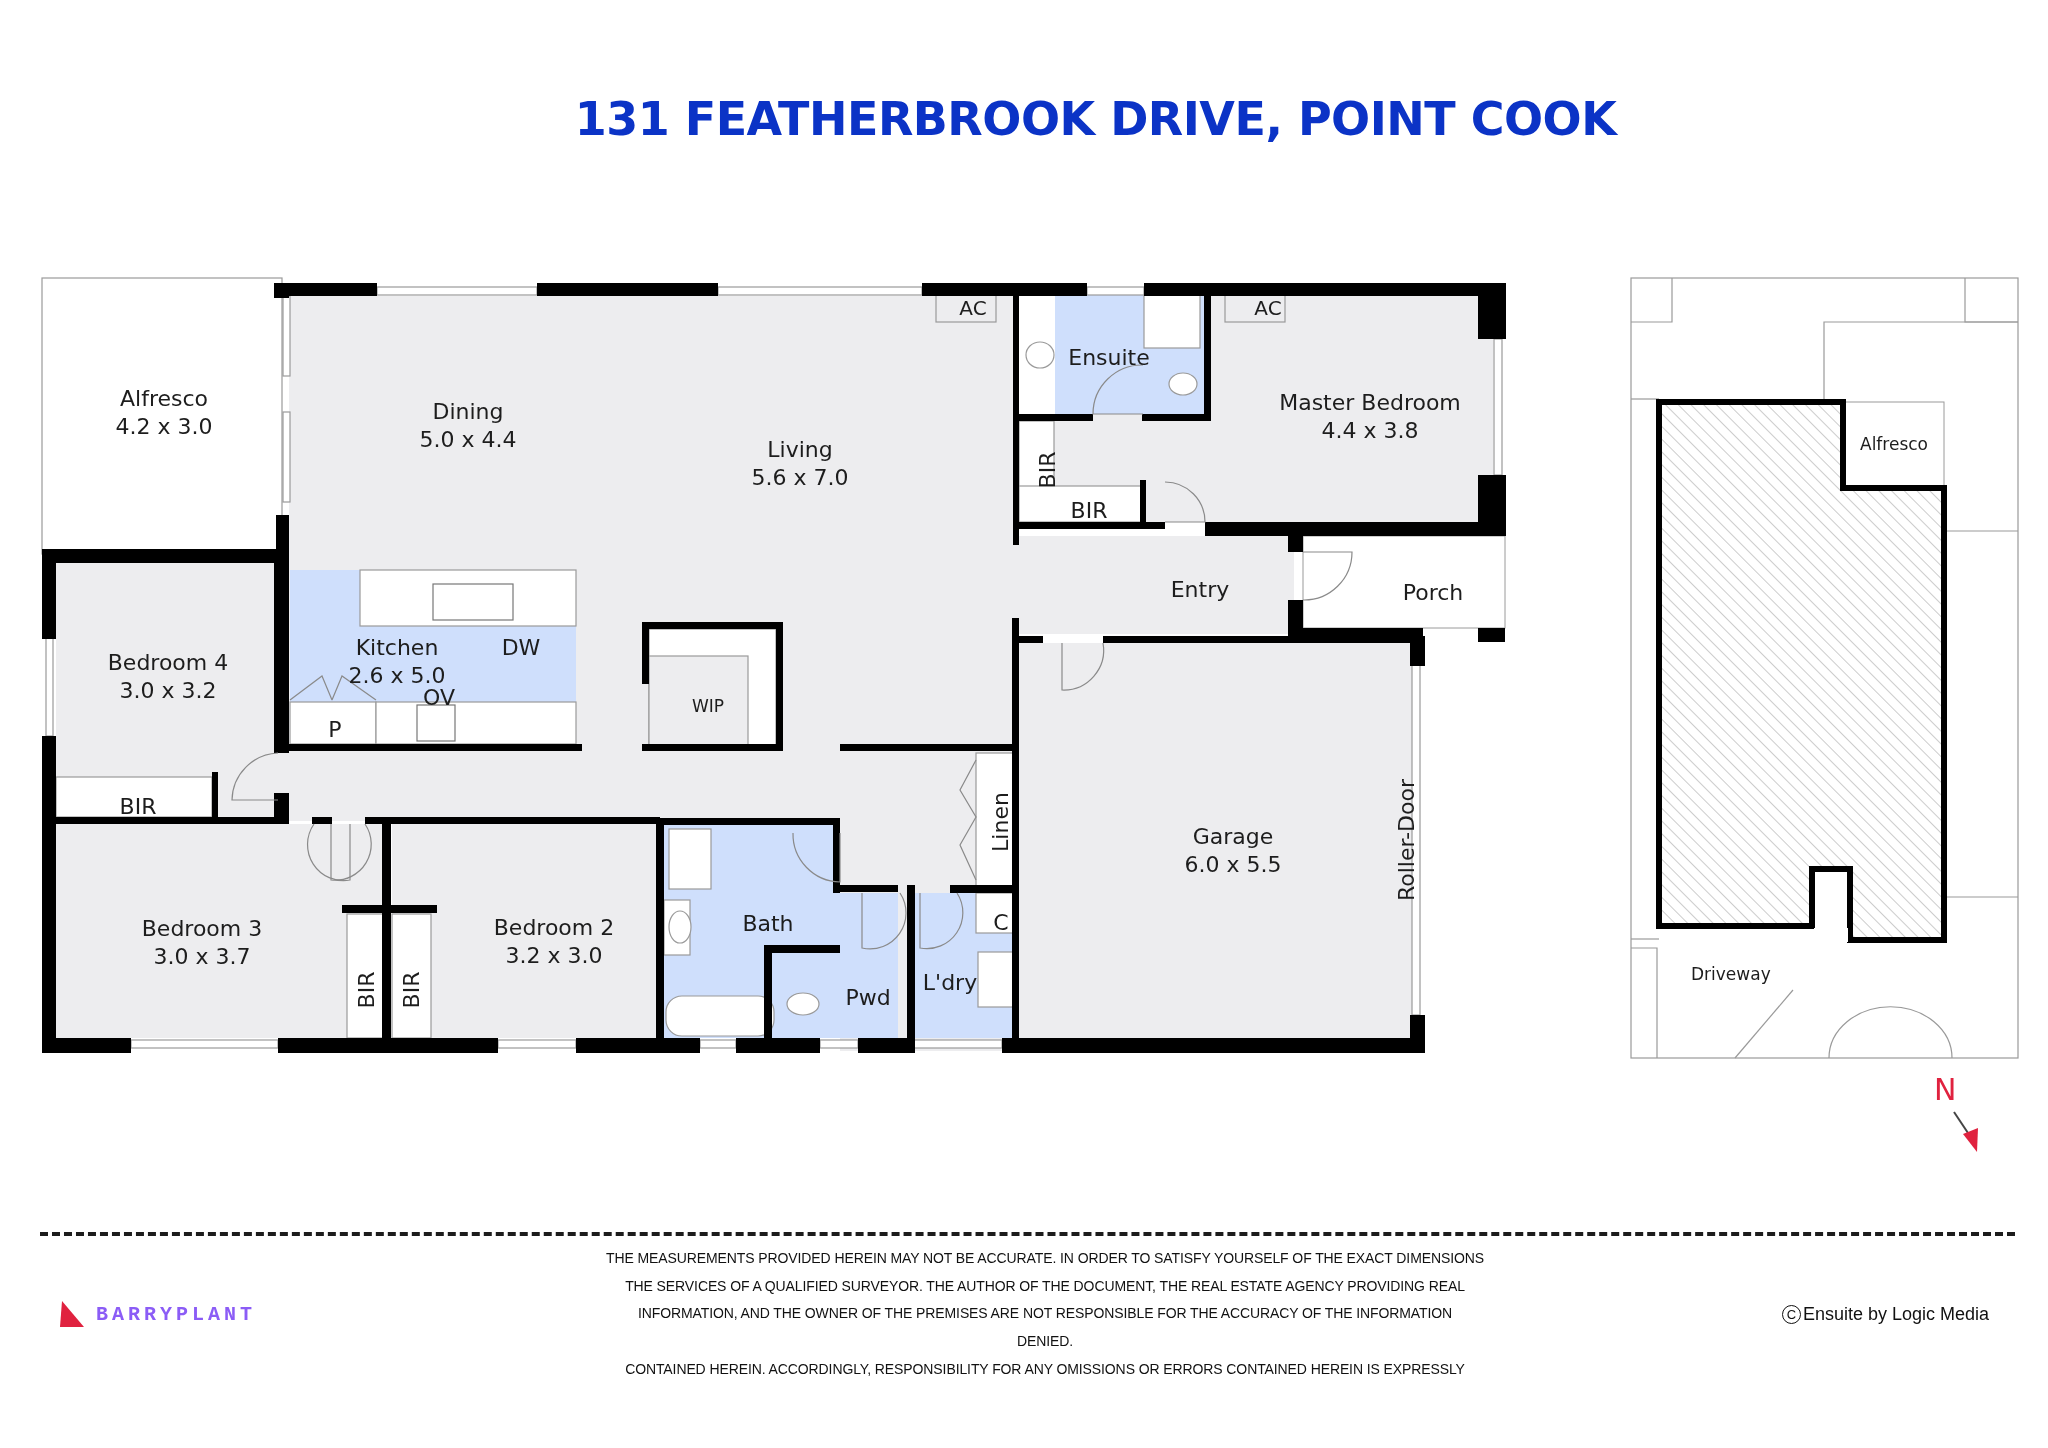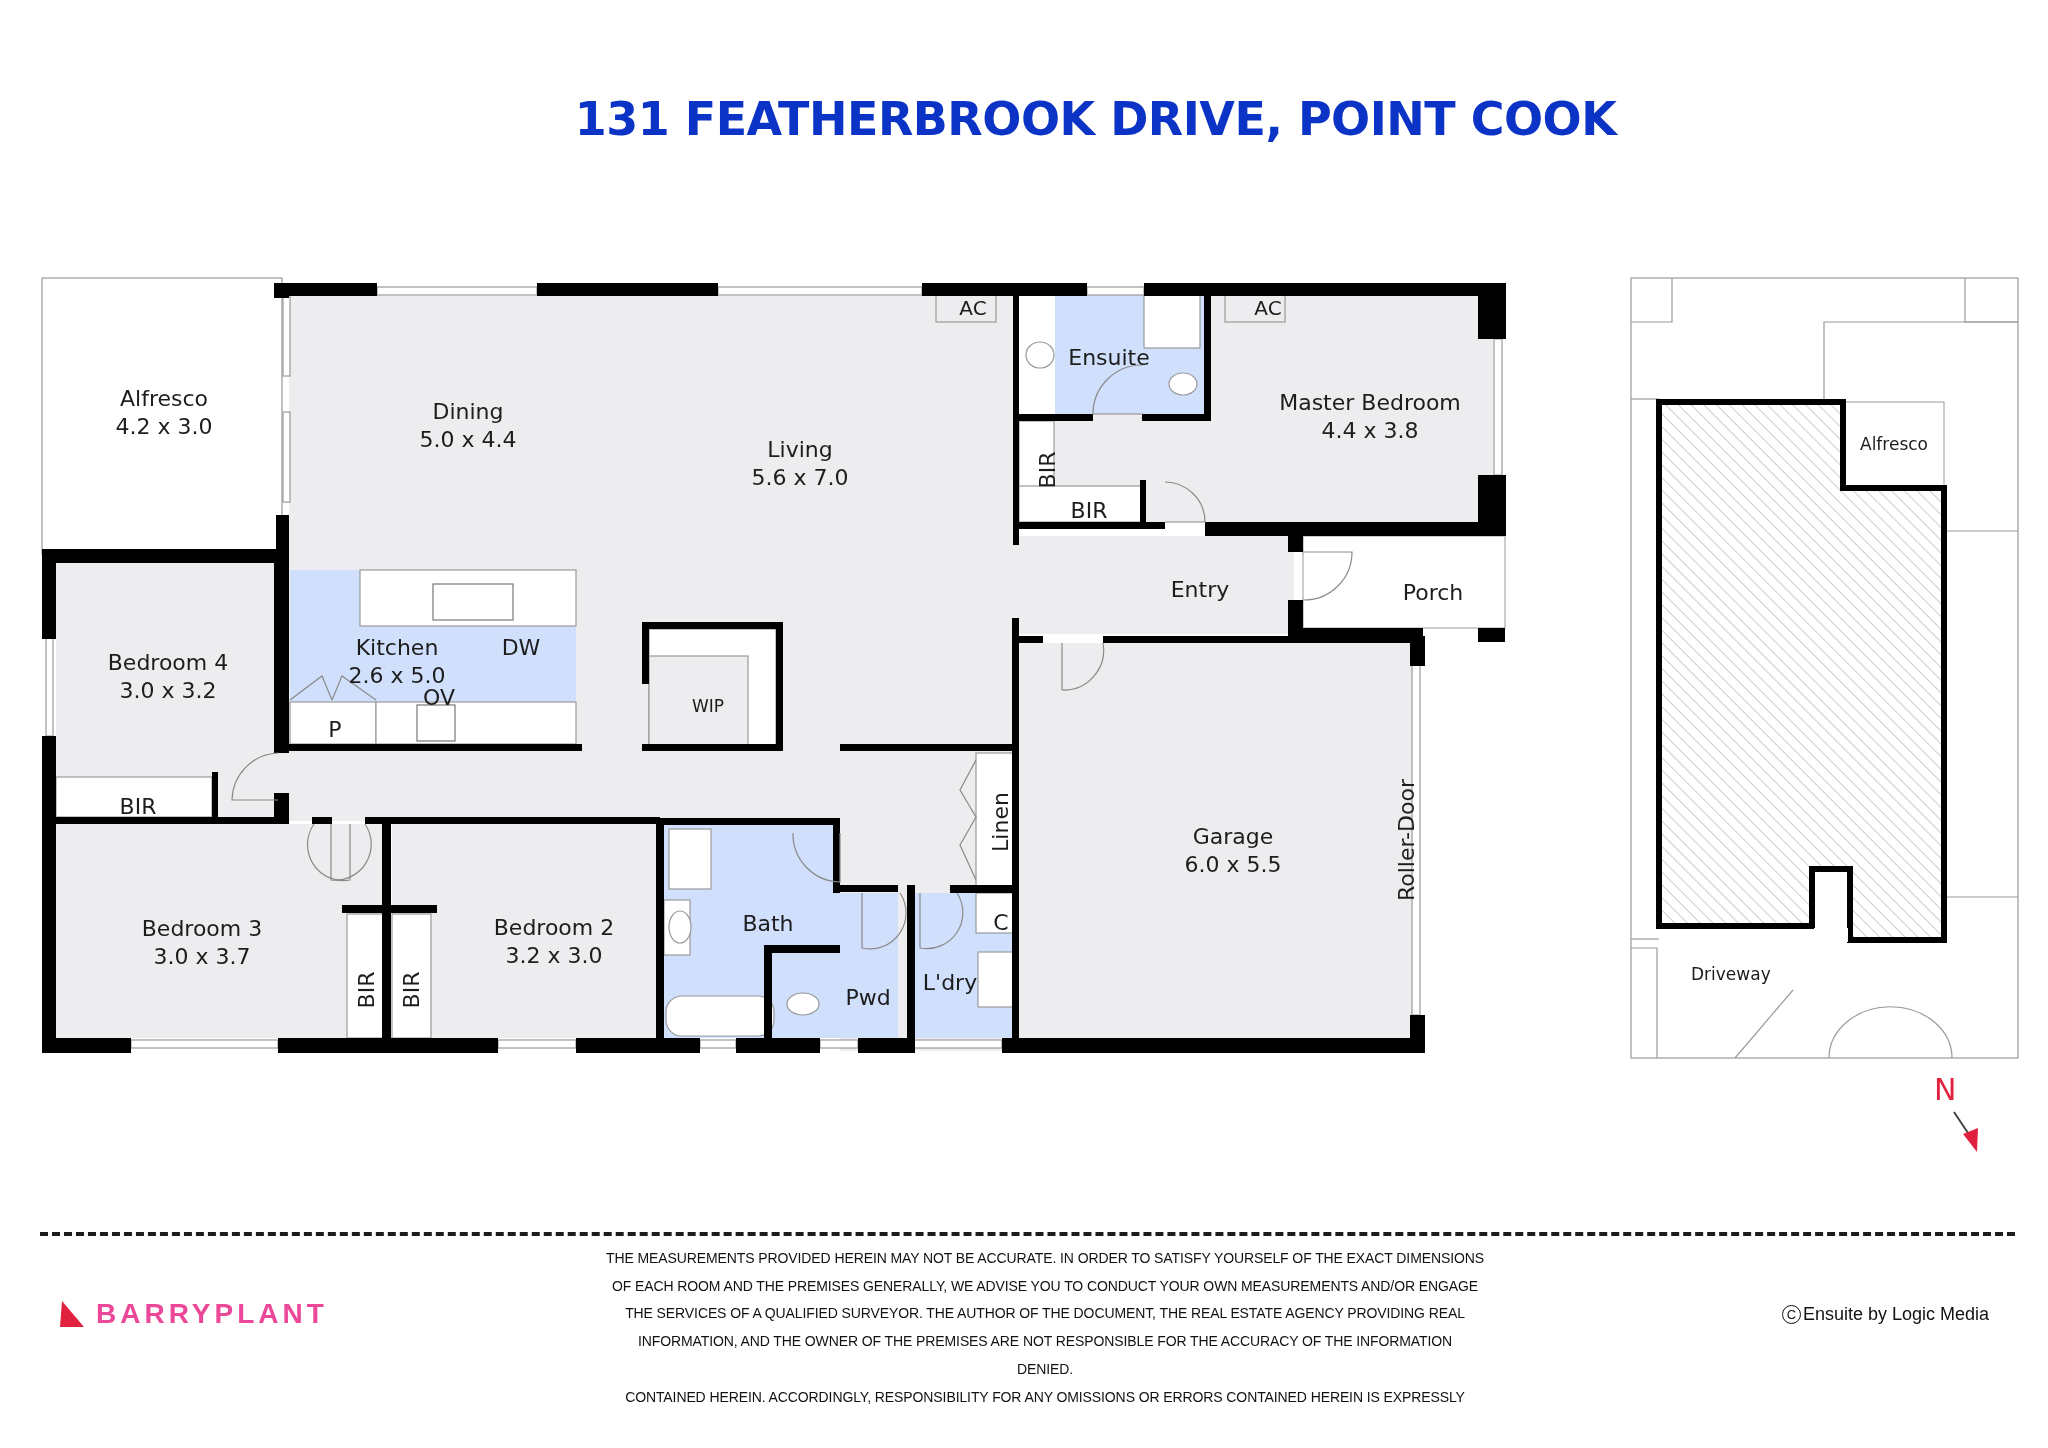--- a/index.html
+++ b/index.html
@@ -10,21 +10,21 @@
   .lbl{font-size:22px;}
   .lbl-sm{font-size:20px;}
   .lbl-xs{font-size:17px;}
   .site-lbl{font-family:"DejaVu Sans",sans-serif;font-size:17px;fill:#1d1d1d;}
   .disclaimer{position:absolute;left:395px;width:1300px;top:1245px;text-align:center;font-family:"Liberation Sans","DejaVu Sans",sans-serif;font-size:14px;line-height:27.7px;color:#111;letter-spacing:-0.1px;}
   .disclaimer div{white-space:nowrap;}
   .dash{position:absolute;left:40px;top:1232px;width:1975px;height:0;border-top:4px dashed #1c1c1c;}
   .logo{position:absolute;left:58px;top:1297px;height:34px;display:flex;align-items:center;}
   .logo .mark{width:28px;height:26px;position:relative;margin-right:10px;}
   .logo .mark svg{position:static;}
-  .logo .text{font-family:Liberation Sans, sans-serif;font-weight:bold;font-size:28px;letter-spacing:4px;color:#ec4899;}
+  .logo .text{font-family:Liberation Mono, monospace;font-weight:bold;font-size:20px;letter-spacing:4px;color:#8b5cf6;}
   .credit{position:absolute;left:1782px;top:1304px;font-family:"Liberation Sans",sans-serif;font-size:18px;color:#111;display:flex;align-items:center;}
   .credit .c{display:inline-block;width:17px;height:17px;border:1.8px solid #111;border-radius:50%;text-align:center;line-height:17px;font-size:13px;margin-right:2px;}
   .north{position:absolute;left:1930px;top:1072px;width:60px;height:90px;}
   .north svg{position:static;}
   .north .n{position:absolute;left:4px;top:0;font-family:"DejaVu Sans",sans-serif;font-size:30px;color:#e0223f;}
 </style>
 </head>
 <body>
 
 <div class="title">131 FEATHERBROOK DRIVE, POINT COOK</div>
@@ -310,21 +310,20 @@
   <div class="mark">
     <svg width="28" height="26">
         <polygon points="4,0 26,26 2,26" fill="#e0223f"></polygon>
       </svg>
   </div>
   <span class="text">BARRYPLANT</span>
 </div>
 
 <div class="disclaimer">
   <div>THE MEASUREMENTS PROVIDED HEREIN MAY NOT BE ACCURATE. IN ORDER TO SATISFY YOURSELF OF THE EXACT DIMENSIONS</div>
-  <div>OF EACH ROOM AND THE PREMISES GENERALLY, WE ADVISE YOU TO CONDUCT YOUR OWN MEASUREMENTS AND/OR ENGAGE</div>
   <div>THE SERVICES OF A QUALIFIED SURVEYOR. THE AUTHOR OF THE DOCUMENT, THE REAL ESTATE AGENCY PROVIDING REAL</div>
   <div>INFORMATION, AND THE OWNER OF THE PREMISES ARE NOT RESPONSIBLE FOR THE ACCURACY OF THE INFORMATION</div>
   <div>DENIED.</div>
   <div>CONTAINED HEREIN. ACCORDINGLY, RESPONSIBILITY FOR ANY OMISSIONS OR ERRORS CONTAINED HEREIN IS EXPRESSLY</div>
 </div>
 
 <div class="credit">
   <span class="c">C</span>
   <span>Ensuite by Logic Media</span>
 </div>

